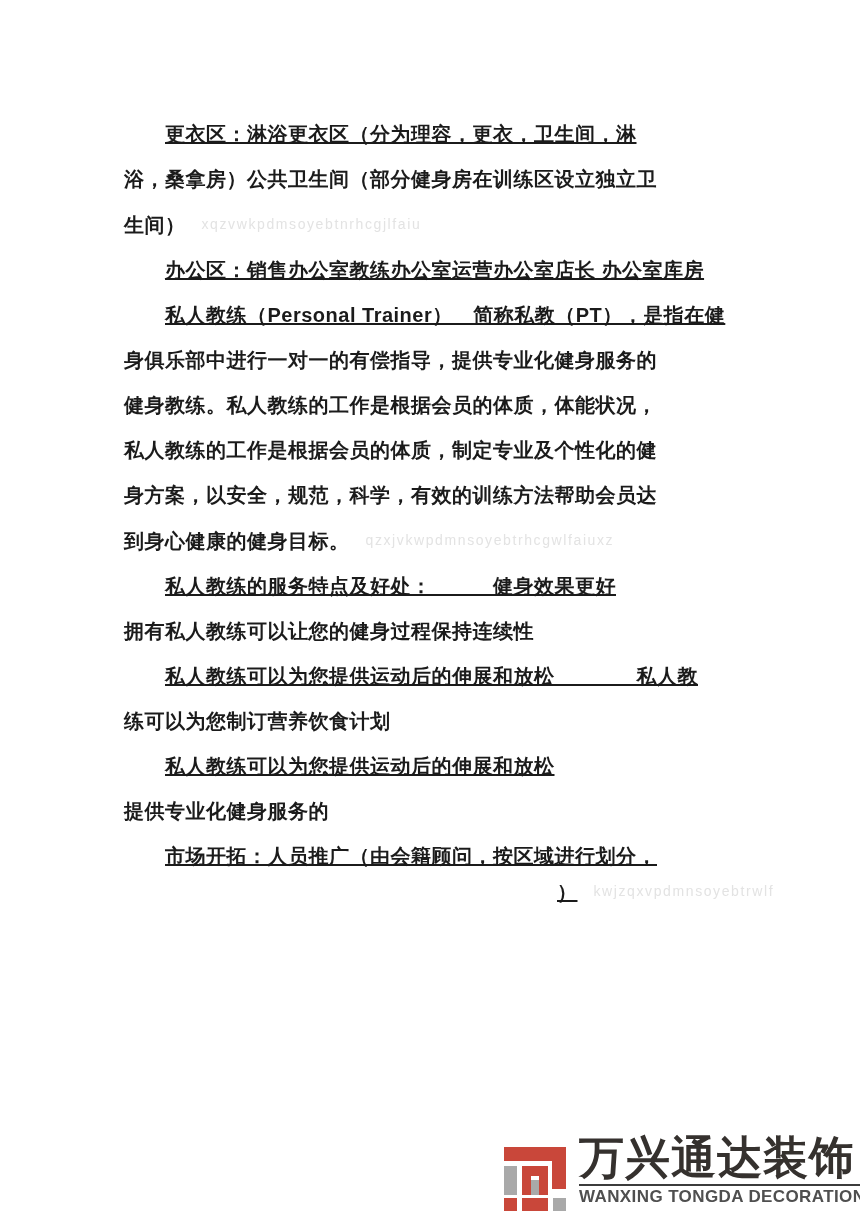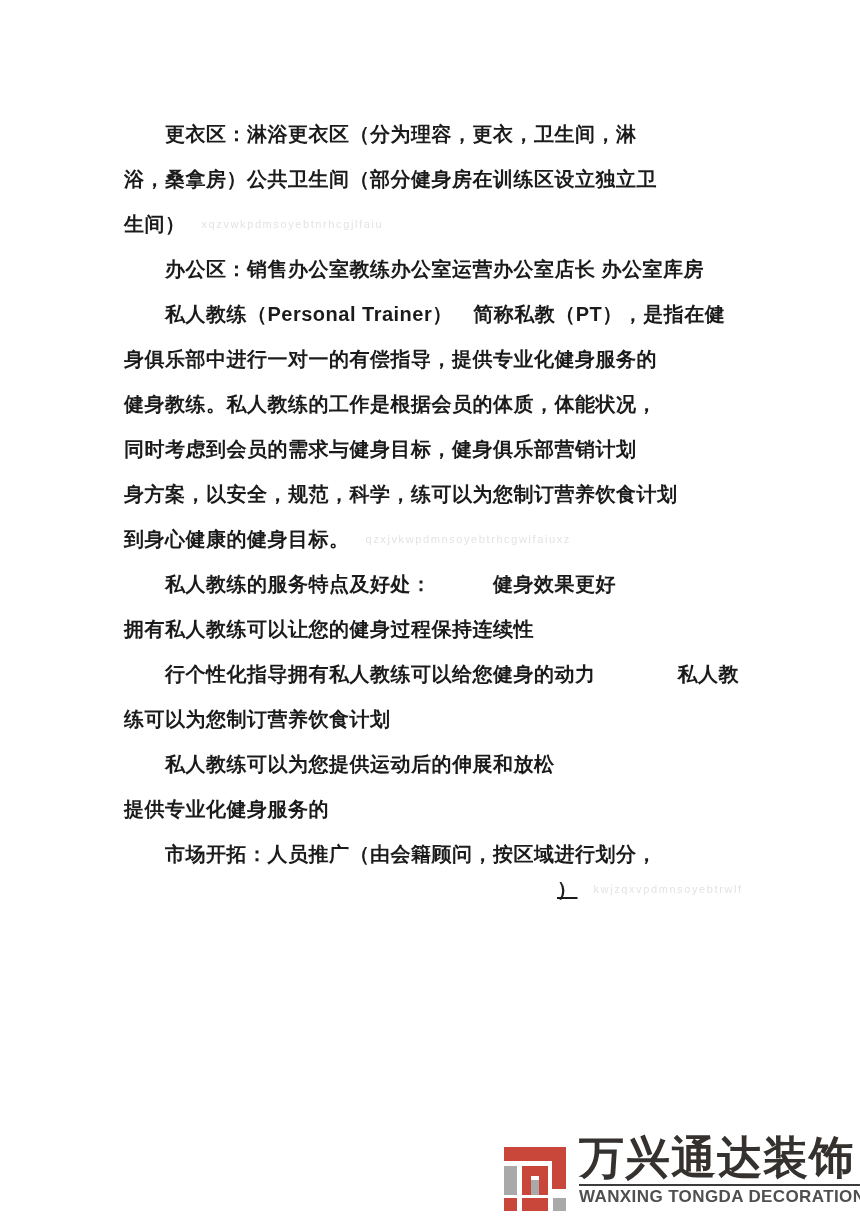--- a/index.html
+++ b/index.html
@@ -20,28 +20,28 @@
     color: #1b1b1b;
     font-size: 20px;
     font-weight: bold;
     letter-spacing: 0.5px;
   }
   .doc p {
     margin: 0;
     line-height: 45px;
     white-space: nowrap;
   }
-  .doc p.indent { padding-left: 41px; }
+  .doc p.indent { padding-left: 41px; text-decoration: underline; }
   .doc p.paren-line { margin-top: -10px; padding-left: 433px; text-decoration: underline; }
 
   
   .wm {
     display: inline-block;
     color: #e3e3e3;
-    font-size: 11px;
+    font-size: 14px;
     font-weight: normal;
     letter-spacing: 1.6px;
     margin-left: 16px;
     vertical-align: 3px;
     filter: blur(0.45px);
     white-space: nowrap;
   }
 
   
   .logo {
@@ -84,26 +84,26 @@
 <body>
 
 <div class="doc">
   <p class="indent"><span>更衣区：淋浴更衣区（分为理容，更衣，卫生间，淋</span></p>
   <p><span>浴，桑拿房）公共卫生间（部分健身房在训练区设立独立卫</span></p>
   <p><span>生间）</span><span class="wm">xqzvwkpdmsoyebtnrhcgjlfaiu</span></p>
   <p class="indent"><span>办公区：销售办公室教练办公室运营办公室店长 办公室库房</span></p>
   <p class="indent"><span>私人教练（Personal Trainer）　简称私教（PT），是指在健</span></p>
   <p><span>身俱乐部中进行一对一的有偿指导，提供专业化健身服务的</span></p>
   <p><span>健身教练。私人教练的工作是根据会员的体质，体能状况，</span></p>
-  <p><span>同时考虑到会员的需求与健身目标，健身俱乐部营销计划</span></p>
-  <p><span>身方案，以安全，规范，科学，练可以为您制订营养饮食计划</span></p>
+  <p><span>私人教练的工作是根据会员的体质，制定专业及个性化的健</span></p>
+  <p><span>身方案，以安全，规范，科学，有效的训练方法帮助会员达</span></p>
   <p><span>到身心健康的健身目标。</span><span class="wm">qzxjvkwpdmnsoyebtrhcgwlfaiuxz</span></p>
   <p class="indent"><span>私人教练的服务特点及好处：　　　健身效果更好</span></p>
   <p><span>拥有私人教练可以让您的健身过程保持连续性</span></p>
-  <p class="indent"><span>行个性化指导拥有私人教练可以给您健身的动力　　　　私人教</span></p>
+  <p class="indent"><span>私人教练可以为您提供运动后的伸展和放松　　　　私人教</span></p>
   <p><span>练可以为您制订营养饮食计划</span></p>
   <p class="indent"><span>私人教练可以为您提供运动后的伸展和放松</span></p>
   <p><span>提供专业化健身服务的</span></p>
   <p class="indent"><span>市场开拓：人员推广（由会籍顾问，按区域进行划分，</span></p>
   <p class="paren-line"><span>）</span><span class="wm">kwjzqxvpdmnsoyebtrwlf</span></p>
 </div>
 
 <div class="logo">
   <div class="logo-mark">
 

